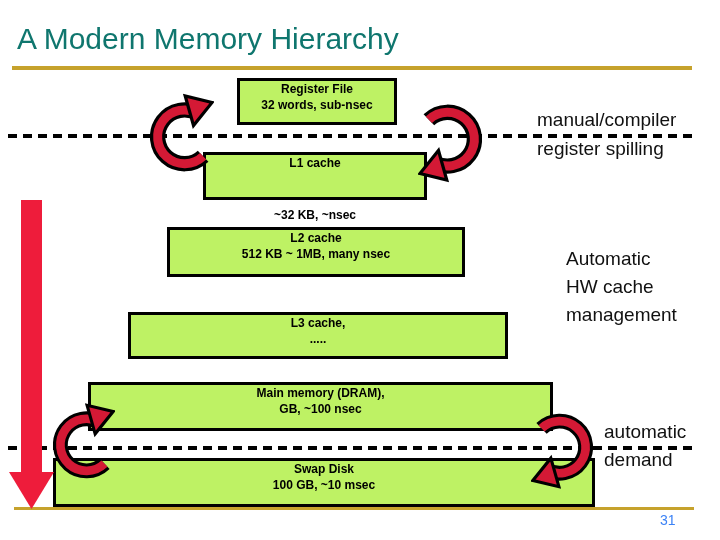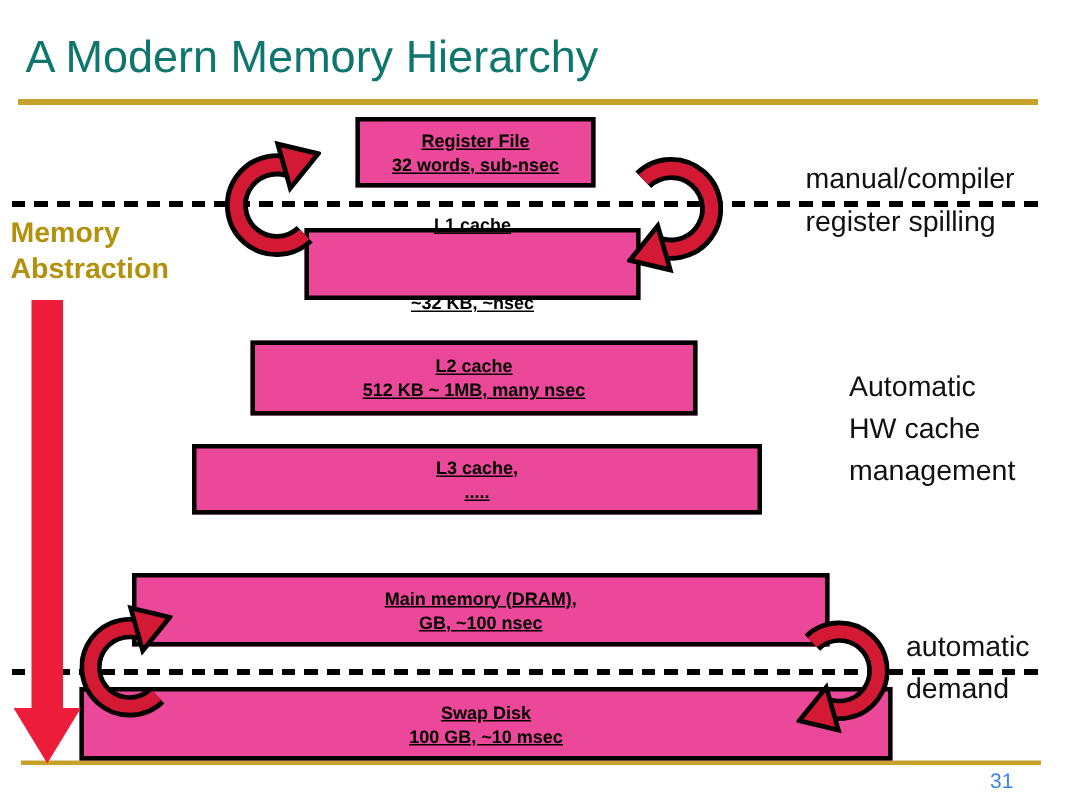--- a/index.html
+++ b/index.html
@@ -15,30 +15,29 @@
   .rule-top{left:12px;top:66px;width:680px;height:4px;}
   .rule-bottom{left:14px;top:507px;width:680px;height:3px;}
   .dash{
     position:absolute;height:4px;left:8px;width:688px;
     background:repeating-linear-gradient(to right,#000 0 9px,transparent 9px 15px);
     z-index:1;
   }
   .dash1{top:134px;}
   .dash2{top:446px;}
   .membox{
-    position:absolute;box-sizing:border-box;background:#ec4899;border:3px solid #000;
-    display:flex;flex-direction:column;align-items:center;justify-content:center;
+    position:absolute;box-sizing:border-box;background:#bef264;border:3px solid #000;
+    display:flex;flex-direction:column;align-items:center;
     font-size:12px;font-weight:bold;color:#000;line-height:16px;text-align:center;
     z-index:2;
-    text-decoration:underline;
   }
   .box-rf{left:237px;top:78px;width:160px;height:47px;}
   .box-l1{left:203px;top:152px;width:224px;height:48px;gap:36px;}
   .box-l2{left:167px;top:227px;width:298px;height:50px;}
-  .box-l3{left:128px;top:296px;width:380px;height:47px;}
+  .box-l3{left:128px;top:312px;width:380px;height:47px;}
   .box-dram{left:88px;top:382px;width:465px;height:49px;}
   .box-swap{left:53px;top:458px;width:542px;height:49px;}
   .label-gold{
     position:absolute;left:7px;top:144px;color:#B2920D;
     font-size:19px;font-weight:600;line-height:24px;z-index:3;
   }
   .annot{position:absolute;color:#111;font-size:19px;z-index:3;}
   .annot-spill{left:537px;top:105px;line-height:29px;}
   .annot-hw{left:566px;top:245px;line-height:28px;}
   .annot-page{left:604px;top:418px;line-height:28px;}
@@ -79,24 +78,20 @@
   </div>
   <div class="membox box-dram">
     <div>Main memory (DRAM),</div>
     <div>GB, ~100 nsec</div>
   </div>
   <div class="membox box-swap">
     <div>Swap Disk</div>
     <div>100 GB, ~10 msec</div>
   </div>
 
-  <div class="label-gold">
-    <div>Memory</div>
-    <div>Abstraction</div>
-  </div>
 
   <div class="annot annot-spill">
     <div>manual/compiler</div>
     <div>register spilling</div>
   </div>
   <div class="annot annot-hw">
     <div>Automatic</div>
     <div>HW cache</div>
     <div>management</div>
   </div>

